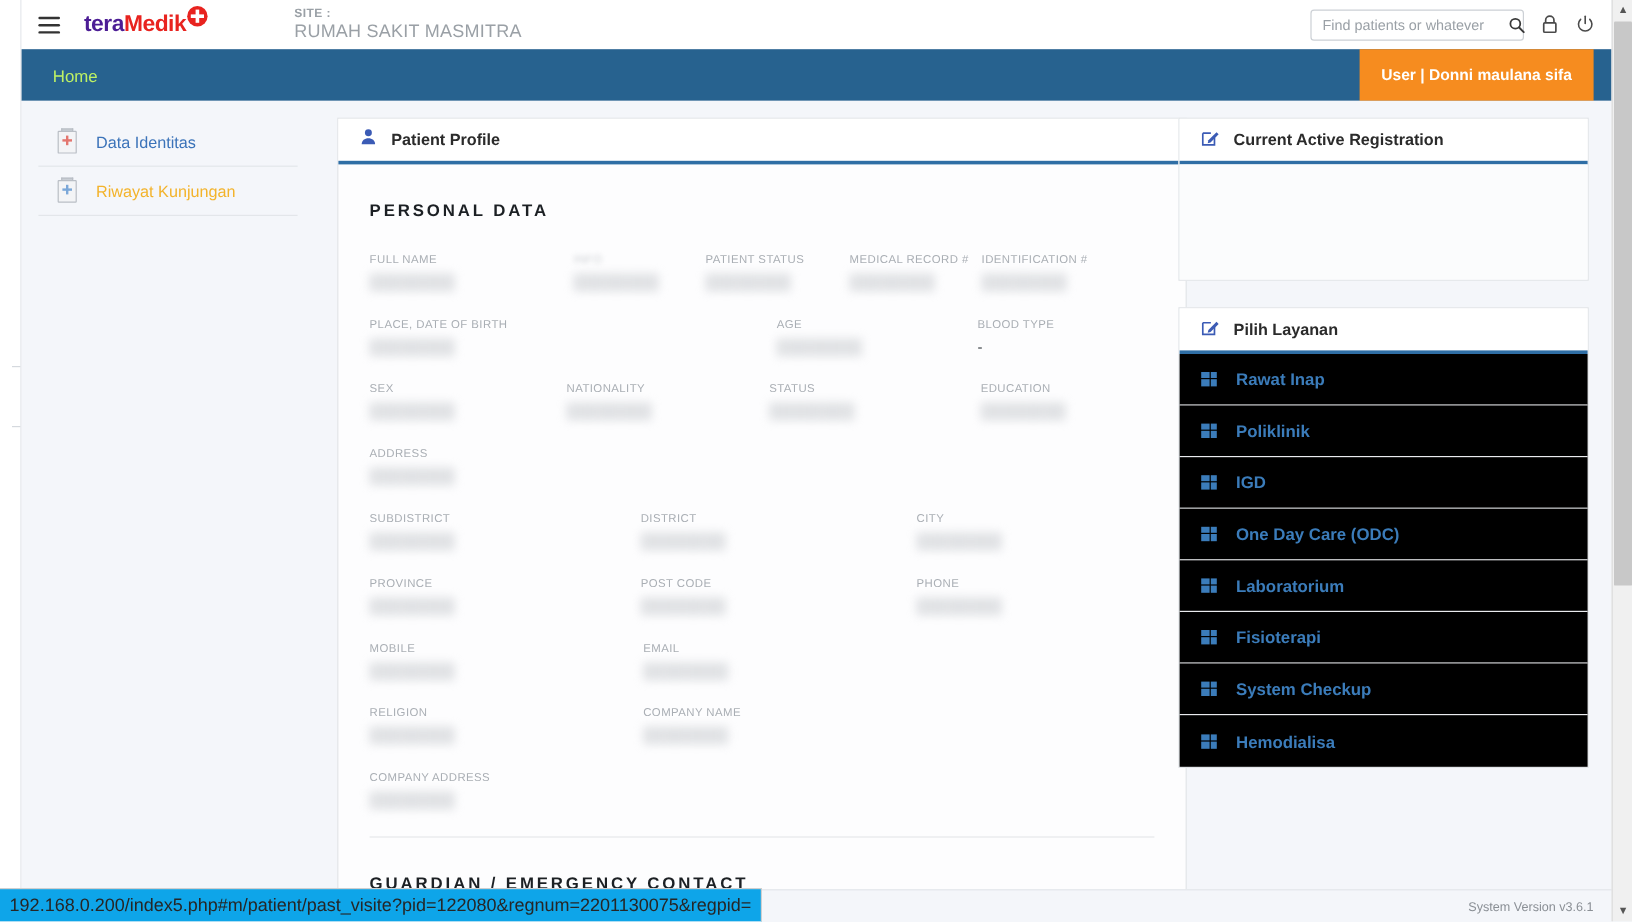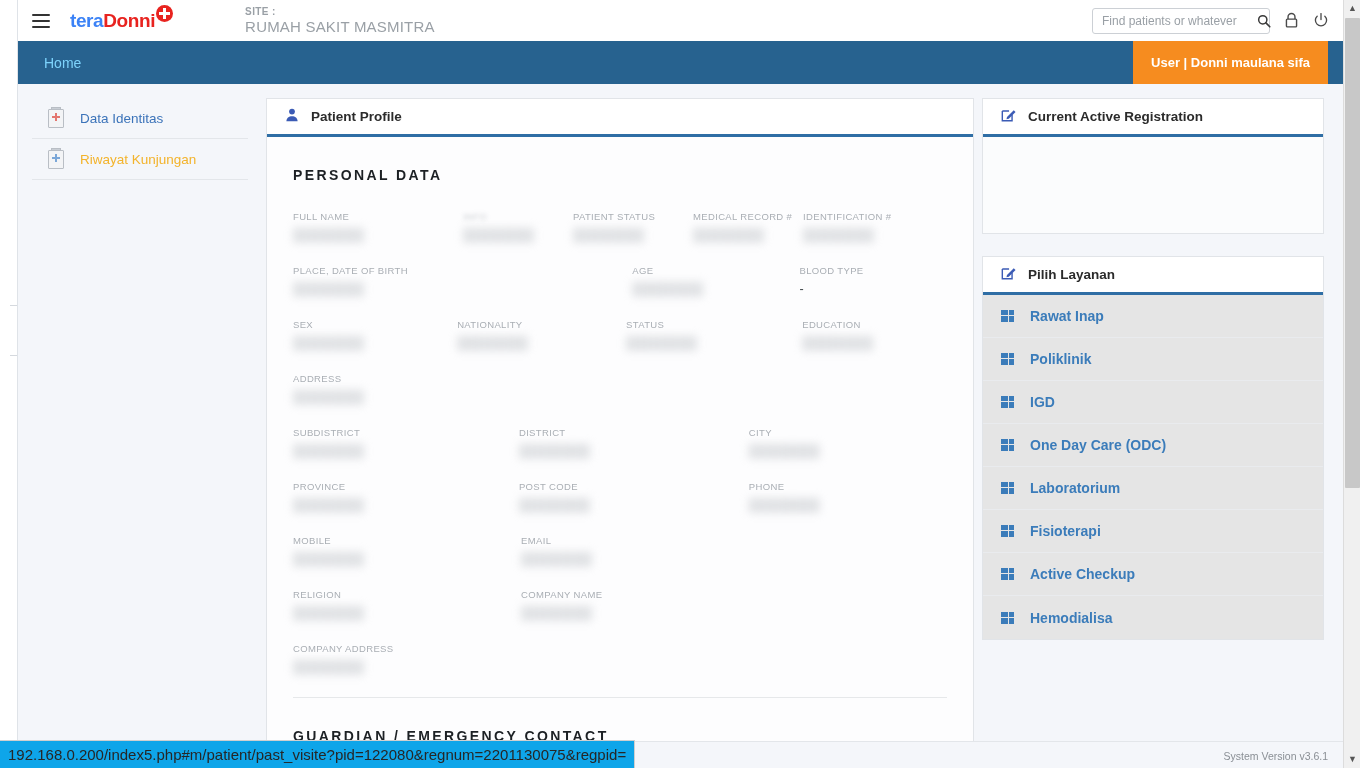--- a/index.html
+++ b/index.html
@@ -41,21 +41,21 @@
     position: absolute; left: 18px; top: 0; right: 17px; height: 41px;
     background: #ffffff; display: flex; align-items: center;
   }
   .hamburger {
     width: 18px; height: 14px; margin-left: 14px; cursor: pointer;
     display: flex; flex-direction: column; justify-content: space-between;
   }
   .hamburger span { display: block; height: 2px; background: #333; border-radius: 1px; }
 
   .logo { margin-left: 20px; display: flex; align-items: flex-start; position: relative; }
-  .logo .tera { color: #3b82f6; font-size: 19px; font-weight: 700; letter-spacing: -0.4px; }
+  .logo .tera { color: #4c1d95; font-size: 19px; font-weight: 700; letter-spacing: -0.4px; }
   .logo .medik { color: #e8231f; font-size: 19px; font-weight: 700; letter-spacing: -0.4px; }
   .logo .cross {
     position: relative; width: 17px; height: 17px; margin-left: 1px; margin-top: -5px;
   }
   .logo .cross .disc {
     position: absolute; inset: 0; background: #e8231f; border-radius: 50%;
   }
   .logo .cross .vb { position: absolute; left: 7px; top: 3px; width: 3px; height: 11px; background: #fff; }
   .logo .cross .hb { position: absolute; left: 3px; top: 7px; width: 11px; height: 3px; background: #fff; }
 
@@ -80,21 +80,21 @@
   }
   .searchbox input::placeholder { color: #9aa0a6; }
   .ic { cursor: pointer; display: inline-flex; align-items: center; justify-content: center; }
 
   
   .navbar {
     position: absolute; left: 18px; top: 41px; right: 17px; height: 43px;
     background: #27628f; display: flex; align-items: center;
   }
   .navbar .home {
-    color: #7dd3fc; font-size: 14px; margin-left: 26px; cursor: pointer;
+    color: #bef264; font-size: 14px; margin-left: 26px; cursor: pointer;
   }
   .user-badge {
     margin-left: auto; height: 43px; background: #f68c1f; color: #fff;
     display: flex; align-items: center; padding: 0 18px;
     font-size: 13px; font-weight: 700; cursor: pointer; margin-right: 15px;
   }
 
   
   .page {
     position: absolute; left: 18px; top: 84px; right: 17px; bottom: 27px;
@@ -130,21 +130,21 @@
   .panel { background: #fdfdfe; border: 1px solid #e1e4e8; }
   .panel-head {
     height: 38px; display: flex; align-items: center; padding-left: 18px;
     background: #ffffff; border-bottom: 3px solid #2f6ea5;
   }
   .panel-head .ttl {
     font-size: 13.5px; color: #2b2b2b; font-weight: 700; margin-left: 12px;
   }
 
   .profile-panel {
-    position: absolute; left: 248px; top: 14px; width: 708px; bottom: -5px;
+    position: absolute; left: 263px; top: 14px; width: 708px; bottom: -5px;
   }
   .profile-body { padding: 30px 26px 0 26px; }
   .section-title {
     font-size: 14px; font-weight: 700; color: #1c2024; letter-spacing: 2.4px;
     margin-bottom: 28px;
   }
   .section-title.second { margin-top: 30px; margin-bottom: 0; }
   .hr { height: 1px; background: #e6e8ea; margin-top: 18px; }
 
   .frow { display: flex; margin-bottom: 22px; }
@@ -159,21 +159,21 @@
   }
   .fld .val.clear { filter: none; opacity: 1; color: #3d4347; }
   .fld .lbl.blurred { filter: blur(2px); opacity: .6; }
 
   
   .rightcol { position: absolute; left: 964px; top: 14px; width: 342px; }
   .car-body { height: 96px; background: #fbfcfd; }
   .layanan { margin-top: 22px; }
   .layanan .srv {
     display: flex; align-items: center; height: 43px; padding-left: 18px;
-    border-bottom: 1px solid #e9ebee; cursor: pointer; background: #e5e5e5;
+    border-bottom: 1px solid #e9ebee; cursor: pointer; background: #000000;
   }
   .layanan .srv:last-child { border-bottom: 0; }
   .layanan .srv .nm {
     font-size: 14px; color: #3b7cba; font-weight: 700; margin-left: 16px;
   }
   .grid-ic { width: 13px; height: 12px; position: relative; flex: none; }
   .grid-ic i {
     position: absolute; background: #3b7cba; display: block;
   }
   .grid-ic i:nth-child(1) { left: 0; top: 0; width: 7px; height: 5px; }
@@ -209,21 +209,21 @@
 
   <div class="header">
     <div class="hamburger">
       <span></span>
         <span></span>
         <span></span>
     </div>
 
     <div class="logo">
       <span class="tera">tera</span>
-      <span class="medik">Donni</span>
+      <span class="medik">Medik</span>
       <span class="cross">
         <span class="disc"></span>
           <span class="vb"></span>
           <span class="hb"></span>
       </span>
     </div>
 
     <div class="site-block">
       <div class="site-label">SITE :</div>
       <div class="site-name">RUMAH SAKIT MASMITRA</div>
@@ -499,21 +499,21 @@
               </span>
               <span class="nm">Fisioterapi</span>
             </div>
             <div class="srv">
               <span class="grid-ic">
                 <i></i>
                 <i></i>
                 <i></i>
                 <i></i>
               </span>
-              <span class="nm">Active Checkup</span>
+              <span class="nm">System Checkup</span>
             </div>
             <div class="srv">
               <span class="grid-ic">
                 <i></i>
                 <i></i>
                 <i></i>
                 <i></i>
               </span>
               <span class="nm">Hemodialisa</span>
             </div>

